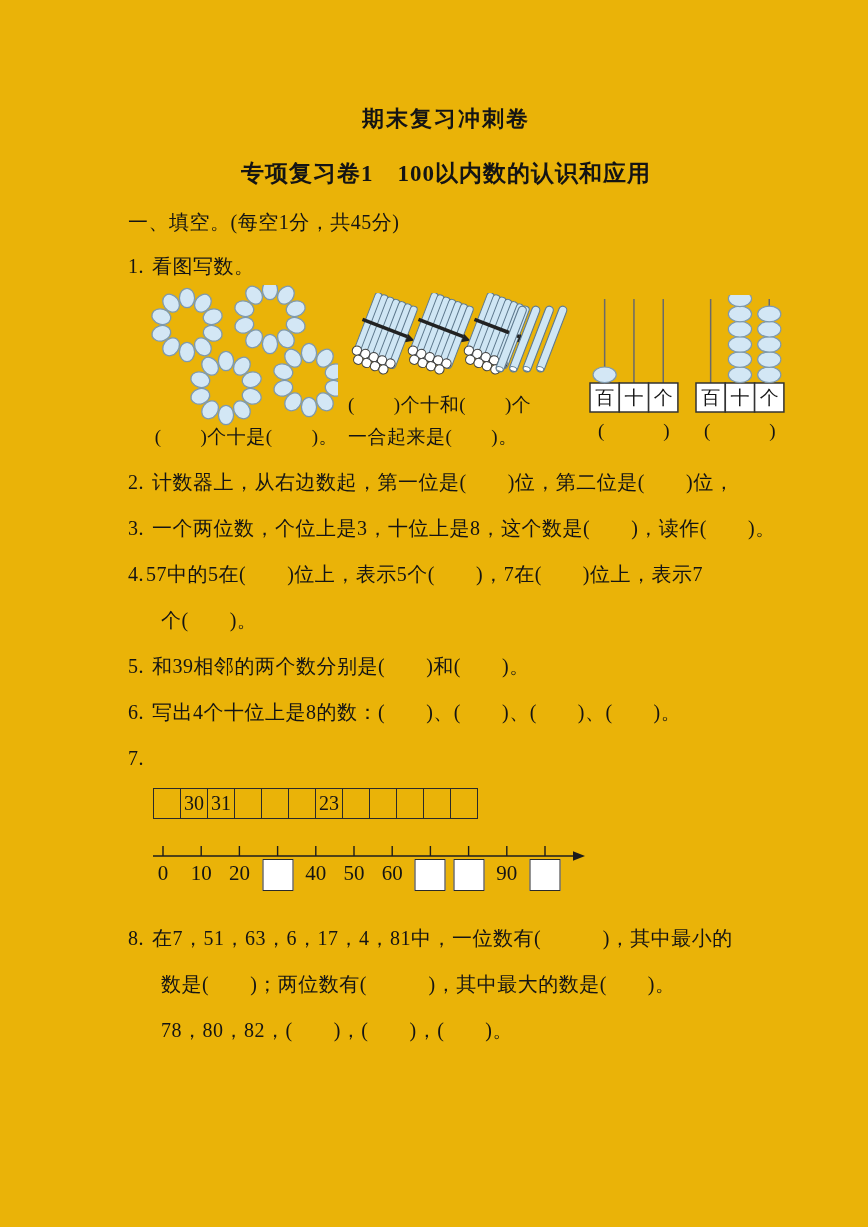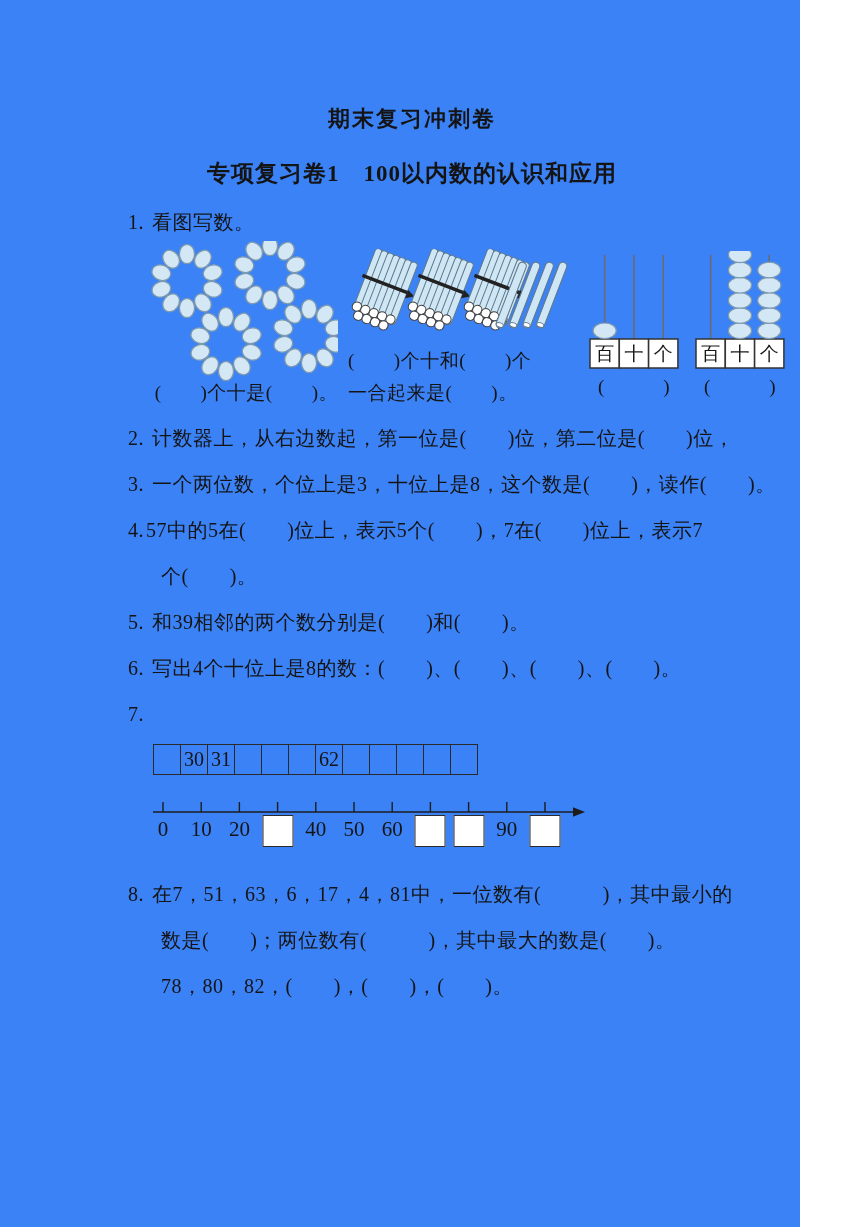--- a/index.html
+++ b/index.html
@@ -1,19 +1,19 @@
 <!DOCTYPE html>
 <html><head>
 <meta charset="utf-8">
 <style>
   html,body{margin:0;padding:0;background:#fff;}
   .page{
     position:relative;
-    width:800px;height:1227px;
-    background:#3b82f6;
+    width:868px;height:1227px;
+    background:#eab308;
     font-family:"Liberation Serif","DejaVu Serif",serif;
     color:#141414;
     overflow:hidden;
   }
   .content{padding:104px 104px 0 128px;}
   .title{
     text-align:center;font-size:22px;font-weight:700;
     letter-spacing:2px;margin:0 0 24px 0;
   }
   .subtitle{
@@ -62,20 +62,21 @@
 </style>
 </head>
 <body>
 
 <div class="page">
   <div class="content">
 
     <h1 class="title">期末复习冲刺卷</h1>
     <h2 class="subtitle">专项复习卷1　100以内数的认识和应用</h2>
 
+    <div class="section-heading">一、填空。(每空1分，共45分)</div>
 
     <p class="line tight"><span class="qnum">1.</span><span>看图写数。</span></p>
 
     <div class="figure">
       <div class="fig-col beads-col">
         <svg width="196" height="142" viewBox="0 0 196 142" id="beads-svg">
             <g>
               <ellipse cx="45" cy="13" rx="7.6" ry="9.6" transform="rotate(0.0 45 13)" fill="#d3e7f5" stroke="#7e99ae" stroke-width="1.3"></ellipse>
               <ellipse cx="60.9" cy="18.2" rx="7.6" ry="9.6" transform="rotate(36.0 60.9 18.2)" fill="#d3e7f5" stroke="#7e99ae" stroke-width="1.3"></ellipse>
               <ellipse cx="70.7" cy="31.7" rx="7.6" ry="9.6" transform="rotate(72.0 70.7 31.7)" fill="#d3e7f5" stroke="#7e99ae" stroke-width="1.3"></ellipse>
@@ -264,21 +265,21 @@
     <p class="line"><span class="qnum">7.</span></p>
     <table class="q7-table">
       <tbody>
           <tr id="q7-row">
             <td></td>
             <td>30</td>
             <td>31</td>
             <td></td>
             <td></td>
             <td></td>
-            <td>62</td>
+            <td>23</td>
             <td></td>
             <td></td>
             <td></td>
             <td></td>
             <td></td>
           </tr>
         </tbody>
     </table>
     <div class="numberline" id="numberline">
       <svg id="nl-svg" width="480" height="18" viewBox="0 0 480 18" style="position:absolute;top:0;left:0;">

